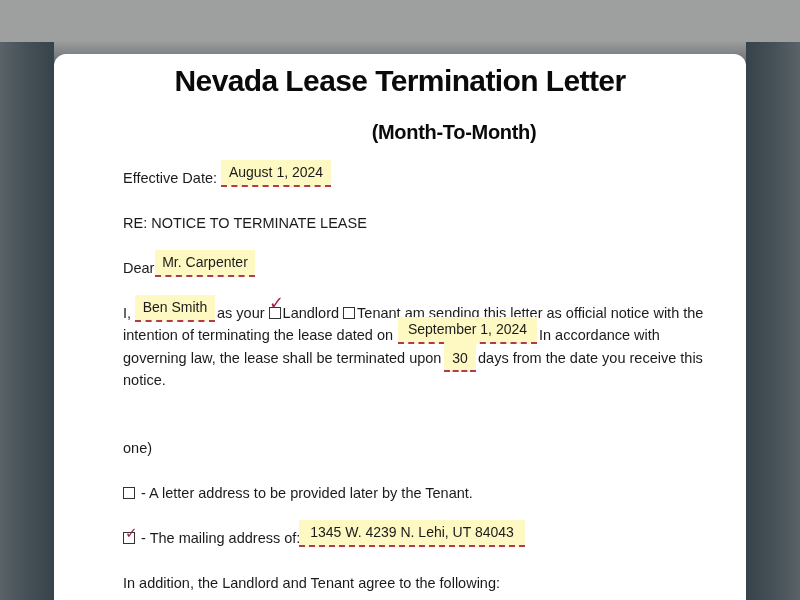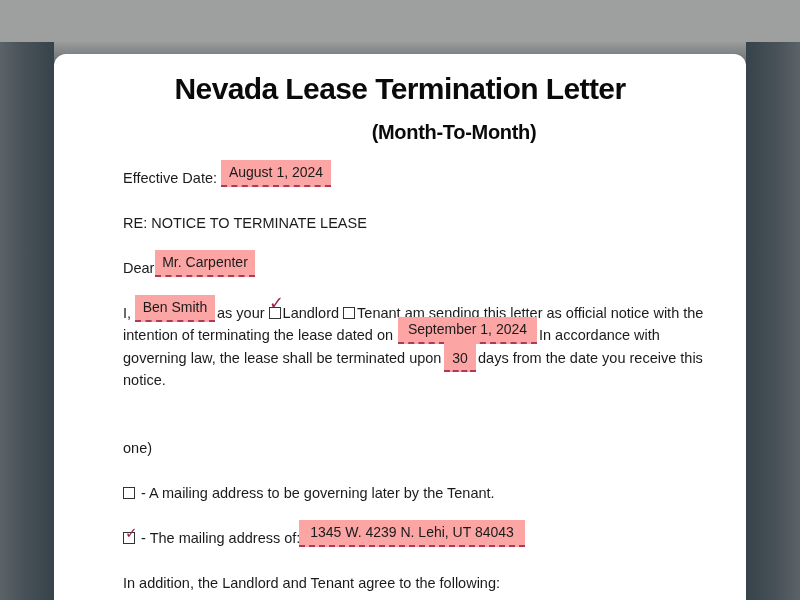--- a/index.html
+++ b/index.html
@@ -17,32 +17,32 @@
   }
   .side-right {
     position:absolute; right:0; top:42px; width:54px; height:558px;
     background: linear-gradient(270deg, #5b6368 0px, #4a545a 20px, #36434a 54px);
   }
   .card {
     position:absolute; left:54px; top:54px; width:692px; height:560px;
     background:#ffffff; border-radius:12px 12px 0 0;
   }
   .title {
-    position:absolute; left:0; width:692px; top:18px; text-align:center;
+    position:absolute; left:0; width:692px; top:10px; text-align:center;
     font-size:30px; font-weight:bold; color:#0a0a0a; letter-spacing:-0.6px;
   }
   .subtitle {
     position:absolute; left:0; width:800px; top:67px; text-align:center;
     font-size:20px; font-weight:bold; color:#0a0a0a; letter-spacing:-0.3px;
   }
   .line {
     position:absolute; left:69px; font-size:14.5px; color:#1b1b1b; white-space:nowrap;
   }
   .field {
-    position:absolute; background:#fca5a5; border-bottom:2px dashed #b0385a;
+    position:absolute; background:#fef9c3; border-bottom:2px dashed #b0385a;
     font-size:14px; color:#1b1b1b; text-align:center; box-sizing:border-box;
     padding-top:4px;
   }
   .cb {
     display:inline-block; width:10px; height:10px; border:1px solid #333; position:relative;
     vertical-align:-1px; margin-right:2px;
   }
   .check {
     position:absolute; color:#9c2345; font-size:16px; font-weight:bold;
   }
@@ -83,21 +83,21 @@
   <div class="line" style="top:296px;">governing law, the lease shall be terminated upon</div>
   <div class="field" style="left:390px; top:288px; width:32px; height:30px; padding-top:8px;">30</div>
   <div class="line" style="left:424px; top:296px;">days from the date you receive this</div>
 
   <div class="line" style="top:318px;">notice.</div>
 
   <div class="line" style="top:386px;">one)</div>
 
   <div class="line" style="top:431px;">
     <span class="cb"></span>
-    <span>- A mailing address to be governing later by the Tenant.</span>
+    <span>- A letter address to be provided later by the Tenant.</span>
   </div>
 
   <div class="line" style="top:476px;">
     <span class="cb"></span>
     <span>- The mailing address of:</span>
   </div>
   <div class="check" style="left:71px; top:470px; font-size:15px;">✓</div>
   <div class="field" style="left:245px; top:466px; width:226px; height:27px;">1345 W. 4239 N. Lehi, UT 84043</div>
 
   <div class="line" style="top:521px;">In addition, the Landlord and Tenant agree to the following:</div>

